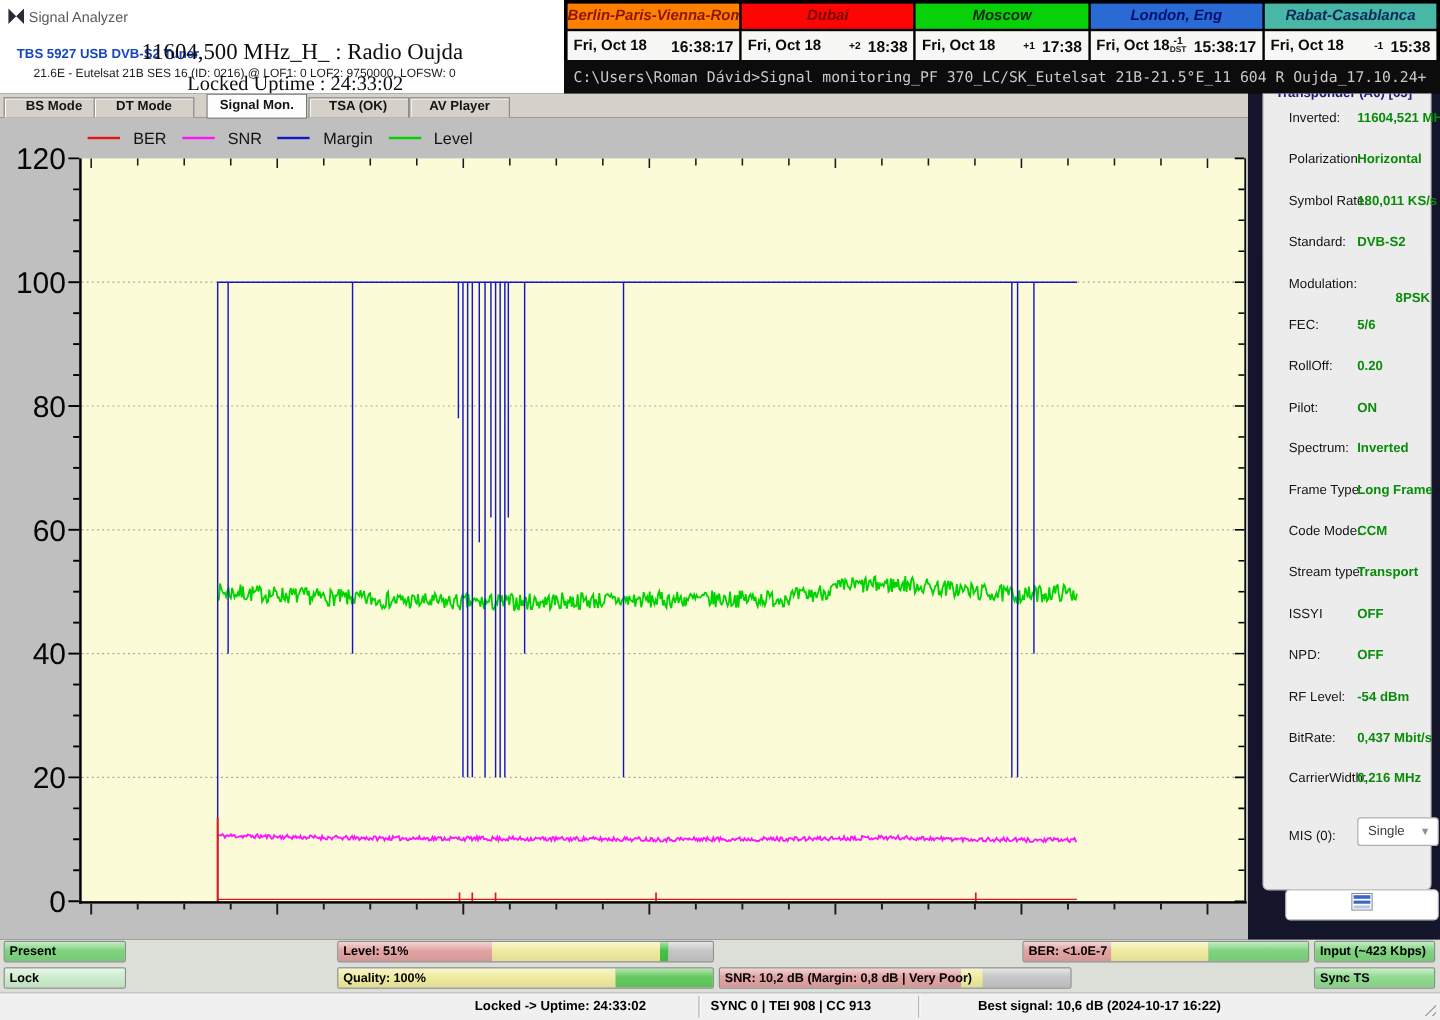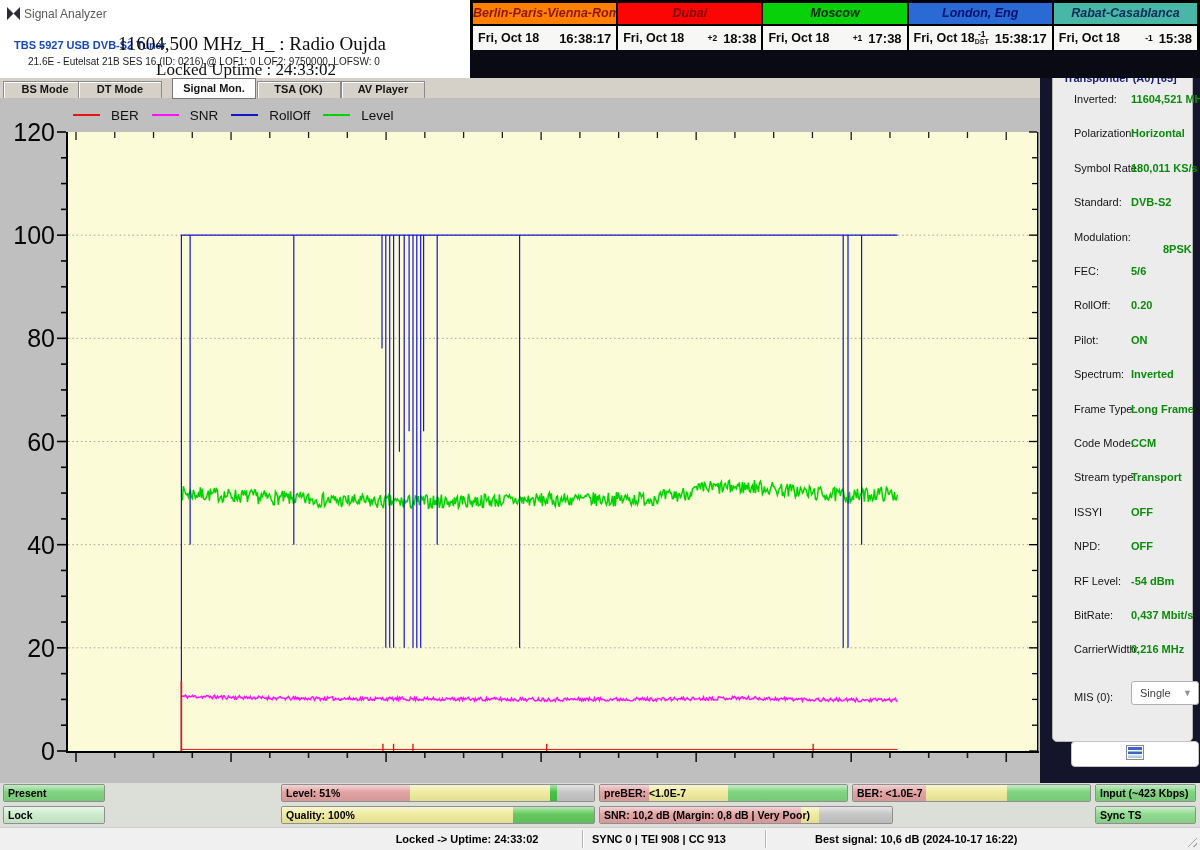--- a/index.html
+++ b/index.html
@@ -135,20 +135,23 @@
       <div class="ck-t">
         <span class="ck-date">Fri, Oct 18</span>
         <span class="ck-off">
           <span class="o1">-1</span>
           <span class="o2"></span>
         </span>
         <span class="ck-time">15:38</span>
       </div>
     </div>
 
+  <div id="console">
+    <span>C:\Users\Roman Dávid&gt;Signal monitoring_PF 370_LC/SK_Eutelsat 21B-21.5°E_11 604 R Oujda_17.10.24+</span>
+  </div>
 
   <div id="tabbar">
       <div class="tab" style="left: 3px;">BS Mode</div>
       <div class="tab" style="left: 78px;">DT Mode</div>
       <div class="tab active" style="left: 172px;">Signal Mon.</div>
       <div class="tab" style="left: 256.5px;">TSA (OK)</div>
       <div class="tab" style="left: 341px;">AV Player</div>
     </div>
 
   <div id="chart">
@@ -156,21 +159,21 @@
         <div class="li">
           <span class="sw" style="border-top-color: rgb(232, 20, 20);"></span>
           <span class="lt">BER</span>
         </div>
         <div class="li">
           <span class="sw" style="border-top-color: rgb(255, 18, 255);"></span>
           <span class="lt">SNR</span>
         </div>
         <div class="li">
           <span class="sw" style="border-top-color: rgb(21, 21, 205);"></span>
-          <span class="lt">RollOff</span>
+          <span class="lt">Margin</span>
         </div>
         <div class="li">
           <span class="sw" style="border-top-color: rgb(0, 212, 0);"></span>
           <span class="lt">Level</span>
         </div>
       </div>
     <svg id="plot" width="1040" height="685">
         <rect x="68" y="34" width="969" height="619" fill="#fbfbd8"></rect>
         <line x1="68" x2="1037" y1="549.8333333333334" y2="549.8333333333334" stroke="#a4a498" stroke-width="1" stroke-dasharray="1.5 2.8"></line>
         <line x1="68" x2="1037" y1="446.66666666666663" y2="446.66666666666663" stroke="#a4a498" stroke-width="1" stroke-dasharray="1.5 2.8"></line>
@@ -366,28 +369,20 @@
       </div>
       <div class="meter" style="left: 281px; top: 1px; width: 314px;">
         <div class="segs">
           <div class="seg" style="width: 41%; background: linear-gradient(rgba(255, 255, 255, 0.55), rgba(255, 255, 255, 0) 45%, rgba(0, 0, 0, 0.06)) rgb(226, 162, 162);"></div>
           <div class="seg" style="width: 45%; background: linear-gradient(rgba(255, 255, 255, 0.55), rgba(255, 255, 255, 0) 45%, rgba(0, 0, 0, 0.06)) rgb(239, 235, 158);"></div>
           <div class="seg" style="width: 2%; background: linear-gradient(rgba(255, 255, 255, 0.55), rgba(255, 255, 255, 0) 45%, rgba(0, 0, 0, 0.06)) rgb(69, 194, 69);"></div>
           <div class="seg" style="width: 12%; background: linear-gradient(rgba(255, 255, 255, 0.55), rgba(255, 255, 255, 0) 45%, rgba(0, 0, 0, 0.06)) rgb(198, 198, 198);"></div>
         </div>
         <div class="ml">Level: 51%</div>
       </div>
-      <div class="meter" style="left: 599px; top: 1px; width: 249px;">
-        <div class="segs">
-          <div class="seg" style="width: 20%; background: linear-gradient(rgba(255, 255, 255, 0.55), rgba(255, 255, 255, 0) 45%, rgba(0, 0, 0, 0.06)) rgb(226, 162, 162);"></div>
-          <div class="seg" style="width: 32%; background: linear-gradient(rgba(255, 255, 255, 0.55), rgba(255, 255, 255, 0) 45%, rgba(0, 0, 0, 0.06)) rgb(239, 235, 158);"></div>
-          <div class="seg" style="width: 48%; background: linear-gradient(rgba(255, 255, 255, 0.55), rgba(255, 255, 255, 0) 45%, rgba(0, 0, 0, 0.06)) rgb(127, 212, 127);"></div>
-        </div>
-        <div class="ml">preBER: &lt;1.0E-7</div>
-      </div>
       <div class="meter" style="left: 852px; top: 1px; width: 239px;">
         <div class="segs">
           <div class="seg" style="width: 31%; background: linear-gradient(rgba(255, 255, 255, 0.55), rgba(255, 255, 255, 0) 45%, rgba(0, 0, 0, 0.06)) rgb(226, 162, 162);"></div>
           <div class="seg" style="width: 34%; background: linear-gradient(rgba(255, 255, 255, 0.55), rgba(255, 255, 255, 0) 45%, rgba(0, 0, 0, 0.06)) rgb(239, 235, 158);"></div>
           <div class="seg" style="width: 35%; background: linear-gradient(rgba(255, 255, 255, 0.55), rgba(255, 255, 255, 0) 45%, rgba(0, 0, 0, 0.06)) rgb(127, 212, 127);"></div>
         </div>
         <div class="ml">BER: &lt;1.0E-7</div>
       </div>
       <div class="meter" style="left: 1095px; top: 1px; width: 101px;">
         <div class="segs">

